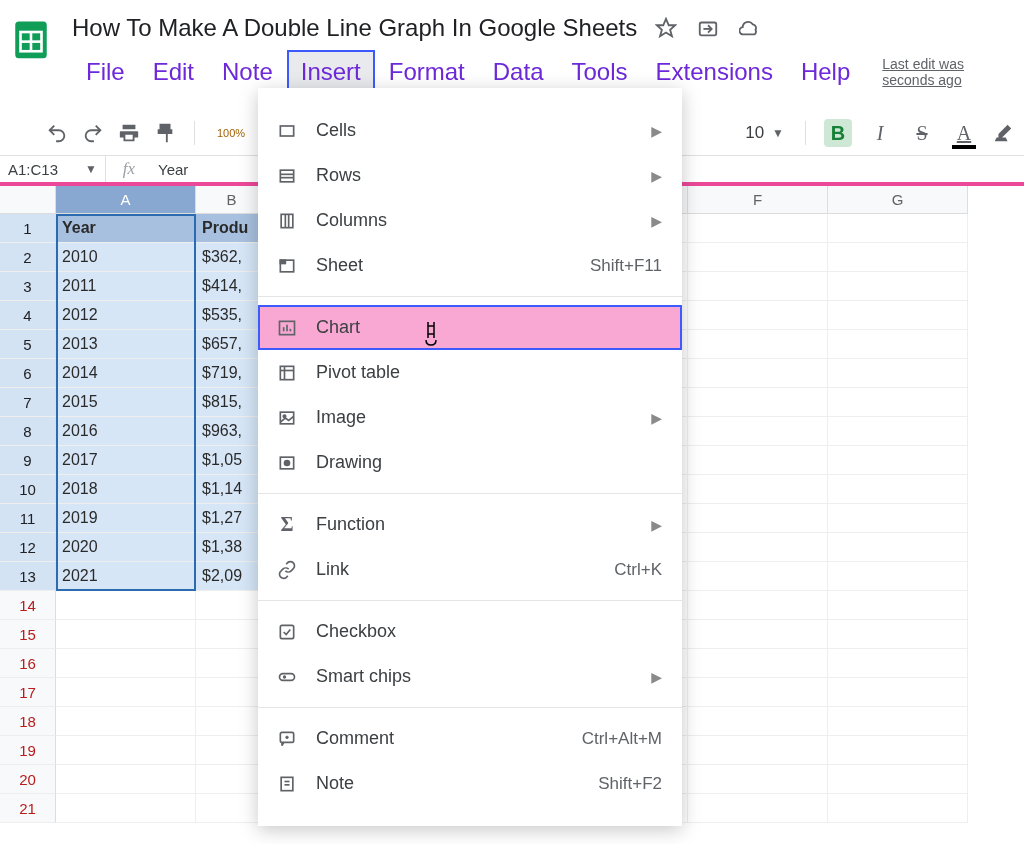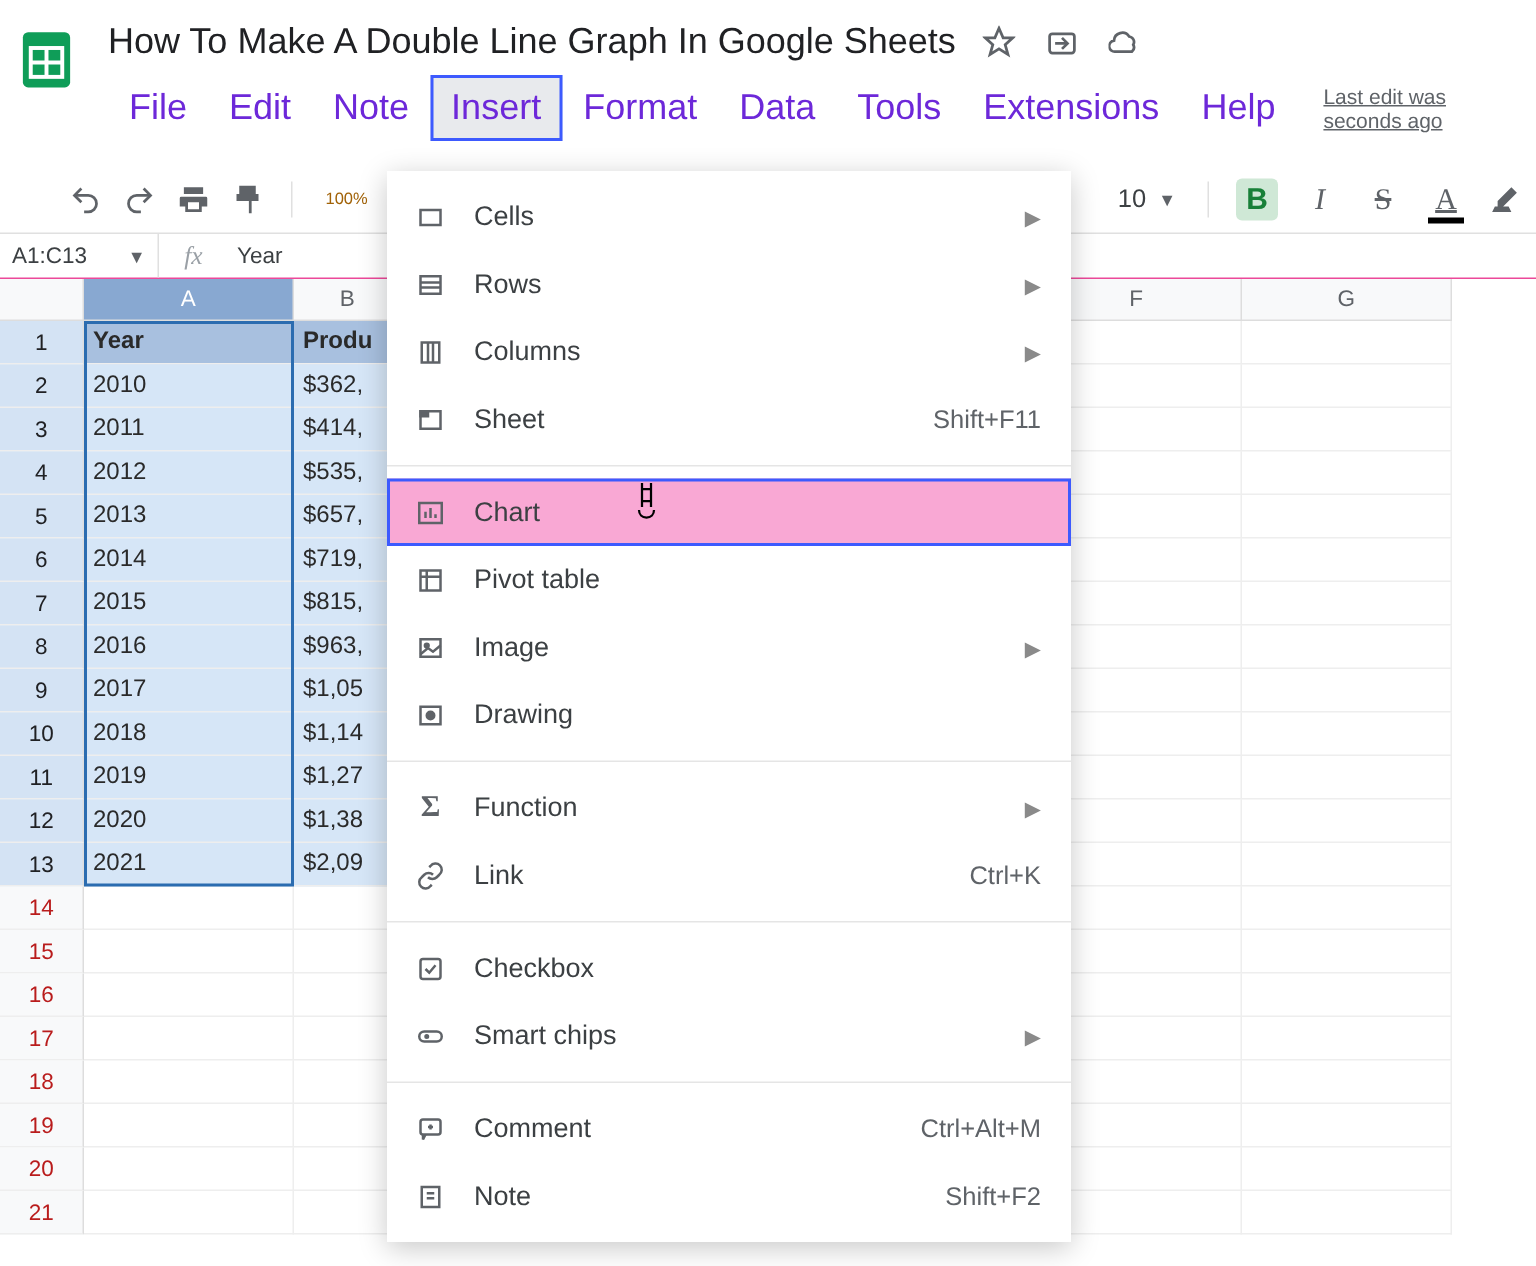--- a/index.html
+++ b/index.html
@@ -76,21 +76,21 @@
   .bold-btn { width:28px; height:28px; background:#cfe8d6; border-radius:4px; display:flex; align-items:center; justify-content:center; color:#188038; font-weight:bold; font-size:20px; }
   .fmt { width:28px; text-align:center; font-size:20px; font-family: "Times New Roman", serif; }
   .fmt.strike { text-decoration: line-through; }
   .fmt.underline { text-decoration: underline; }
   .fill-color { position: relative; }
   .fill-color::after { content:""; position:absolute; left:2px; right:2px; bottom:-4px; height:4px; background:#000; }
 
   
   .formulabar {
     display: flex; align-items: center;
-    border-bottom: 1px solid #ec4899;
+    border-bottom: 4px solid #ec4899;
     height: 30px;
     font-size: 15px;
   }
   .name-box {
     width: 106px; padding: 0 8px; height: 100%;
     display: flex; align-items: center; justify-content: space-between;
     border-right: 1px solid #e0e0e0;
     color: #3c4043;
   }
   .fx-label {
@@ -130,26 +130,25 @@
   .sel-cell { background:#d6e6f7; }
   .header-cell { font-weight:bold; background:#a8c0df; }
   .sel-frame {
     position:absolute; border:2px solid #2b6cb0; pointer-events:none;
   }
 
   
   .dropdown {
     position: absolute;
     top: 88px; left: 258px;
-    width: 456px;
+    width: 424px;
     background: #fff;
     box-shadow: 0 4px 18px rgba(0,0,0,0.22);
-    padding: 8px 0;
+    padding: 20px 0;
     z-index: 50;
-    margin-top: 26px;
   }
   .dd-item {
     display:flex; align-items:center;
     height: 45px;
     padding: 0 20px 0 18px;
     font-size: 18px; color:#3c4043;
     gap: 18px;
     position: relative;
   }
   .dd-item .dd-label { flex:1; }

